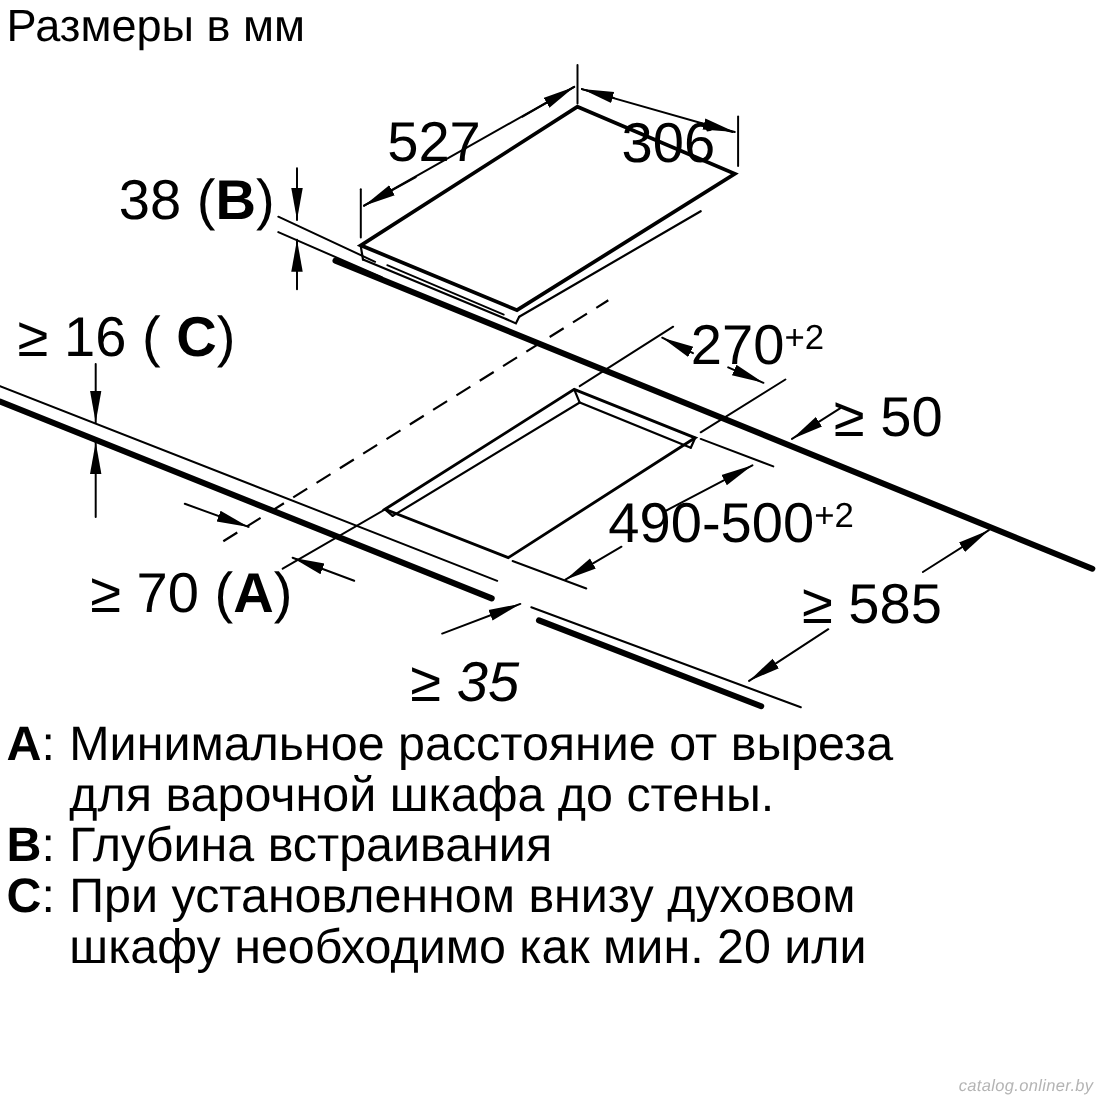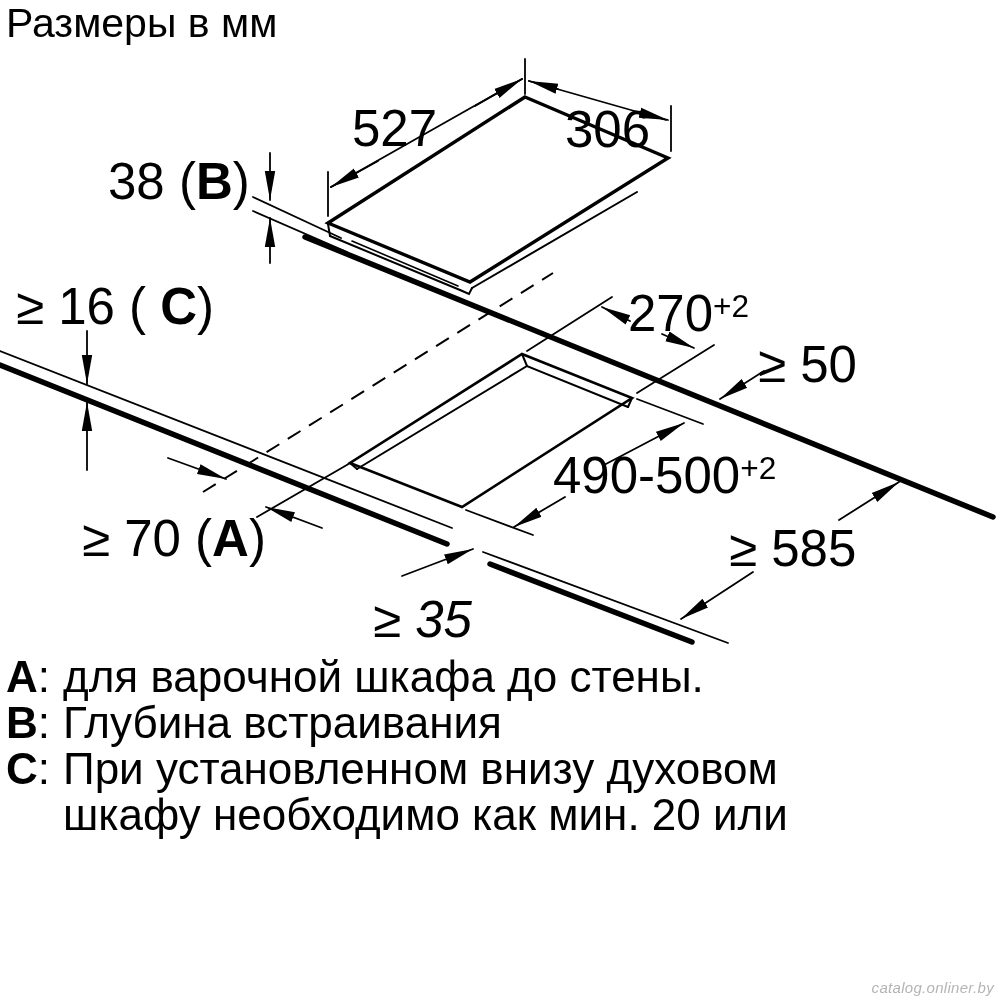--- a/index.html
+++ b/index.html
@@ -119,21 +119,21 @@
 </div>
 
 <div class="dim" style="left:16px;top:279px;">
   <span>≥ 16 ( </span><b>C</b><span>)</span>
 </div>
 
 <div class="dim" style="left:628px;top:286px;">
   <span>270</span><sup>+2</sup>
 </div>
 
-<div class="dim" style="left:758px;top:337px;">
+<div class="dim" style="left:758px;top:351px;">
   <span>≥ 50</span>
 </div>
 
 <div class="dim" style="left:553px;top:448px;">
   <span>490-500</span><sup>+2</sup>
 </div>
 
 <div class="dim" style="left:729px;top:521px;">
   <span>≥ 585</span>
 </div>
@@ -143,20 +143,21 @@
 </div>
 
 <div class="dim" style="left:82px;top:511px;">
   <span>≥ 70 (</span><b>A</b><span>)</span>
 </div>
 
 <div class="legend">
   <div class="legend-item">
     <span class="lkey"><b>A</b><span>:</span></span>
     <span class="llines">
+      <span class="lline">Минимальное расстояние от выреза</span>
       <span class="lline">для варочной шкафа до стены.</span>
     </span>
   </div>
   <div class="legend-item">
     <span class="lkey"><b>B</b><span>:</span></span>
     <span class="llines">
       <span class="lline">Глубина встраивания</span>
     </span>
   </div>
   <div class="legend-item">

